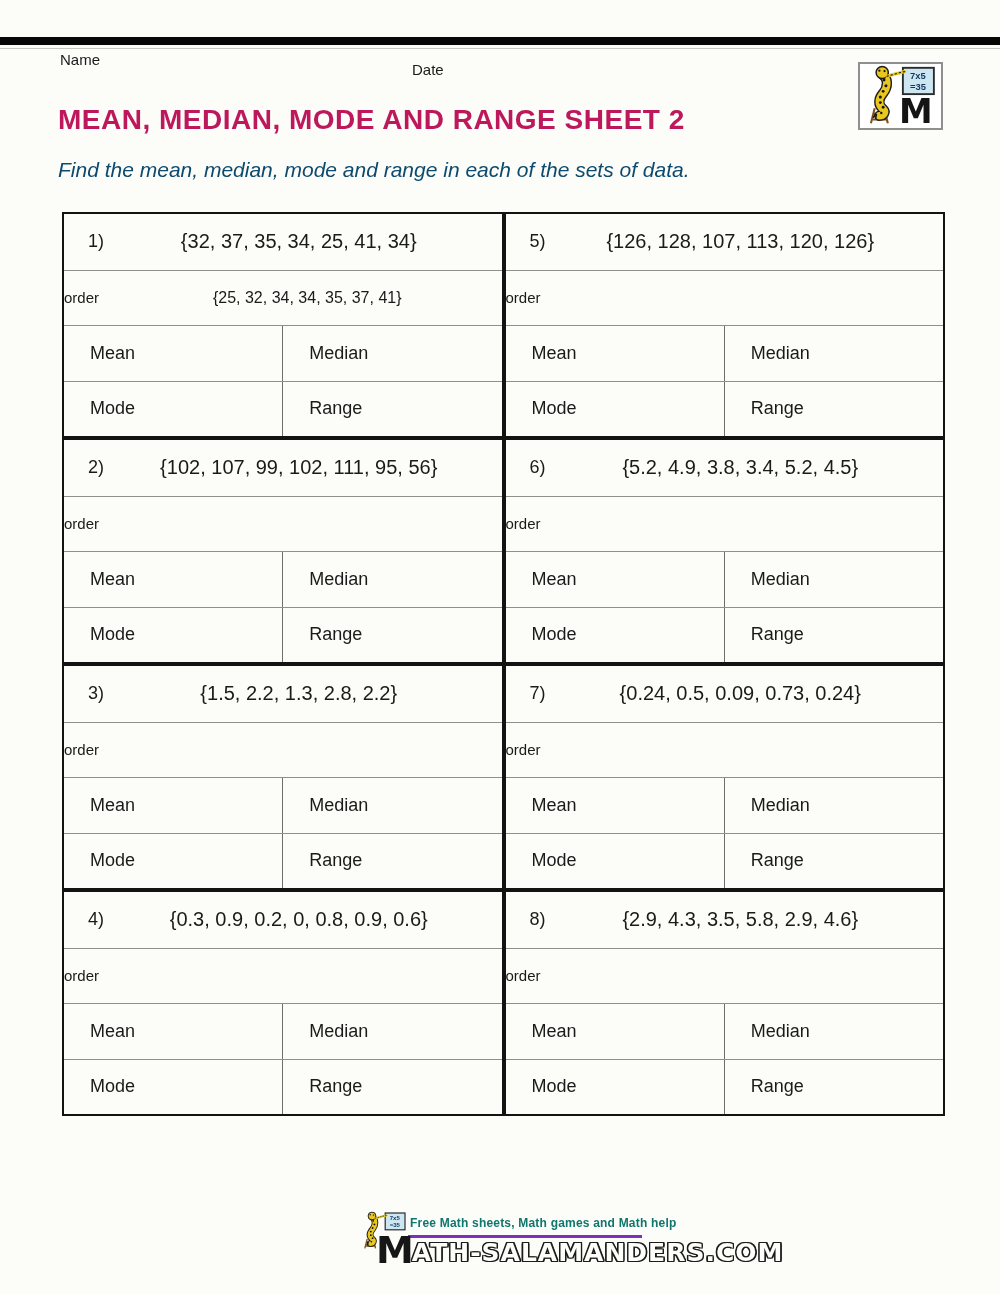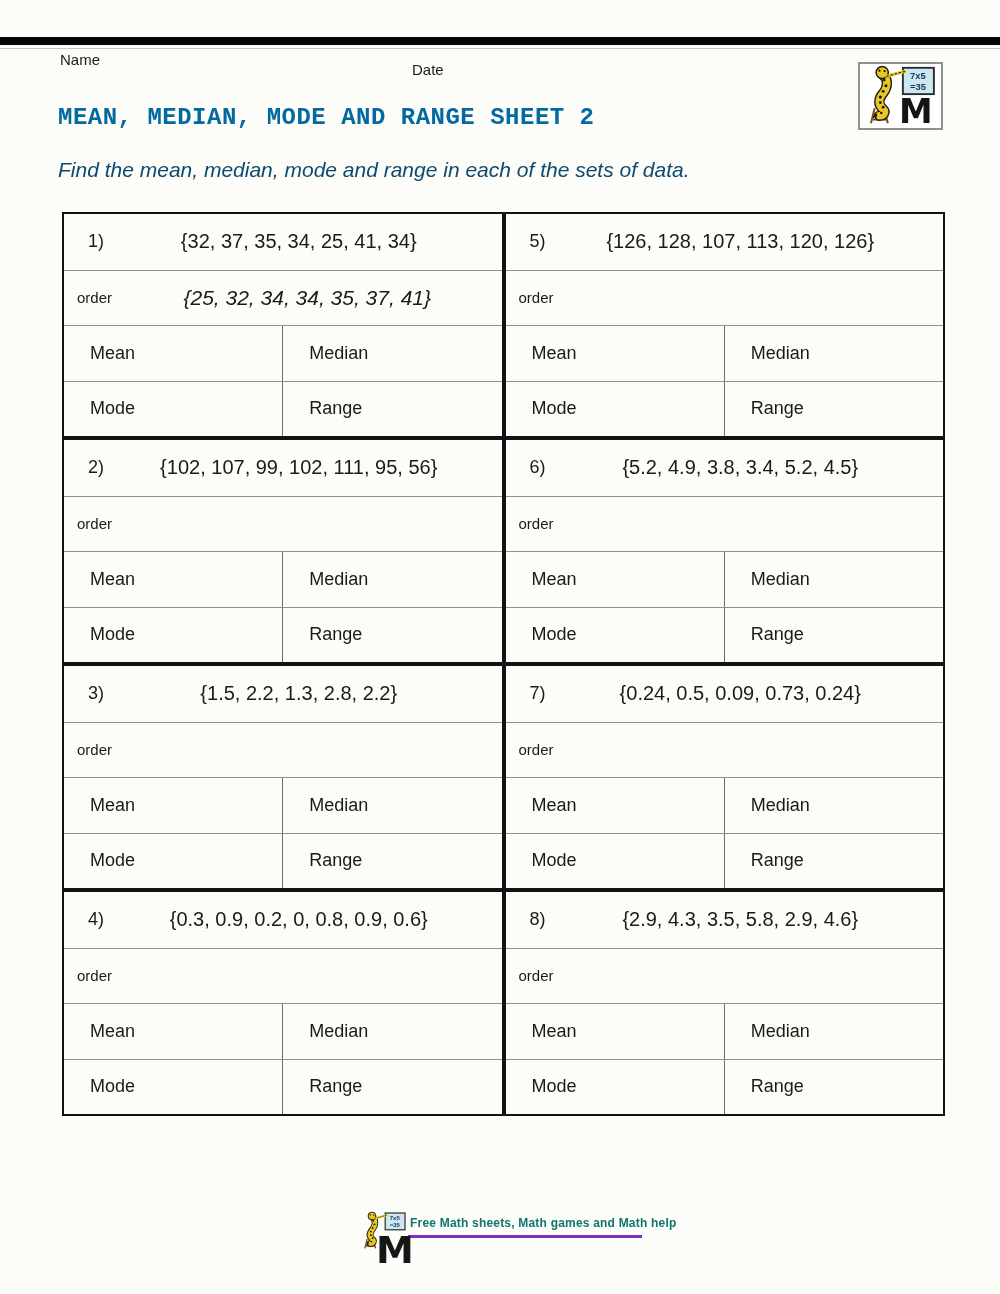--- a/index.html
+++ b/index.html
@@ -22,23 +22,23 @@
 
   
   .logo-box {
     position: absolute; left: 858px; top: 62px; width: 85px; height: 68px;
     background: #ffffff; border: 2px solid #8f8f8f;
     display: flex; align-items: center; justify-content: center;
   }
 
   .page-title {
     position: absolute; left: 58px; top: 104px;
-    font-family: Liberation Mono, monospace;
-    font-size: 24px; font-weight: 600; letter-spacing: 0.5px;
-    color: #0369a1; white-space: nowrap;
+    font-family: Liberation Sans, sans-serif;
+    font-size: 28px; font-weight: 600; letter-spacing: 0.5px;
+    color: #be185d; white-space: nowrap;
   }
   .instruction {
     position: absolute; left: 58px; top: 158px;
     font-style: italic; font-size: 21px; color: #0c4a6e; white-space: nowrap;
   }
 
   
   .worksheet {
     position: absolute; left: 62px; top: 212px; width: 883px;
     display: grid; grid-template-columns: 1fr 1fr;
@@ -48,22 +48,22 @@
     height: 226px; border: 2px solid #131313;
     display: grid; grid-template-rows: 1fr 1fr 1fr 1fr;
     background: #fcfcf8;
   }
   .row { display: flex; align-items: center; min-width: 0; }
   .row + .row { border-top: 1px solid #8f8f8f; }
 
   .pnum { flex: none; width: 64px; padding-left: 24px; font-size: 18px; }
   .pset { flex: 1; text-align: center; font-size: 20px; padding-right: 32px; white-space: nowrap; }
 
-  .order-label { flex: none; width: 64px; padding-left: 13px; font-size: 15px; }
-  .order-value { flex: 1; text-align: center; font-style: italic; font-size: 21px; padding-right: 15px; white-space: nowrap; }
+  .order-label { flex: none; width: 64px; font-size: 15px; }
+  .order-value { flex: 1; text-align: center; font-size: 16px; padding-right: 15px; white-space: nowrap; }
 
   .split .cell {
     flex: 1; height: 100%; display: flex; align-items: center;
     padding-left: 26px; font-size: 18px;
   }
   .split .cell + .cell { border-left: 1px solid #6e6e6e; }
 
   
   .footer-icon { position: absolute; left: 360px; top: 1211px; }
   .footer-tagline {
@@ -370,13 +370,14 @@
 
 <div class="footer-icon">
   <svg width="48" height="40" viewBox="0 0 80 66">
       <use href="#sala-board"></use>
     </svg>
 </div>
 <div class="footer-tagline">Free Math sheets, Math games and Math help</div>
 <div class="footer-rule"></div>
 <div class="footer-wordmark">
   <span class="wordmark-m">M</span>
+  <span class="wordmark-rest">ATH-SALAMANDERS.COM</span>
 </div>
 
 </body></html>

